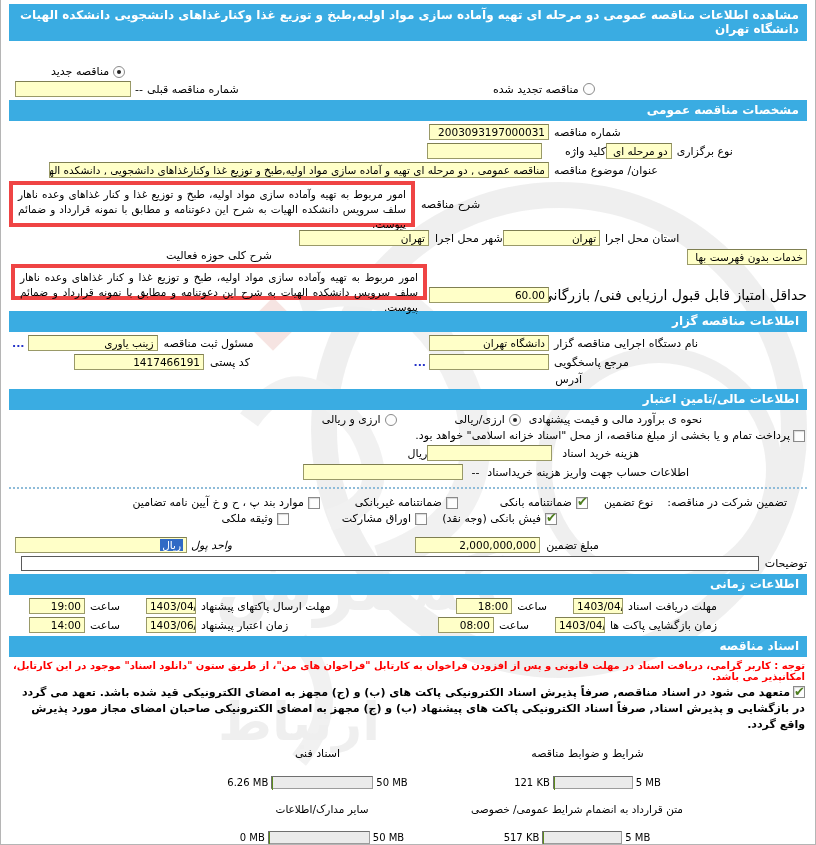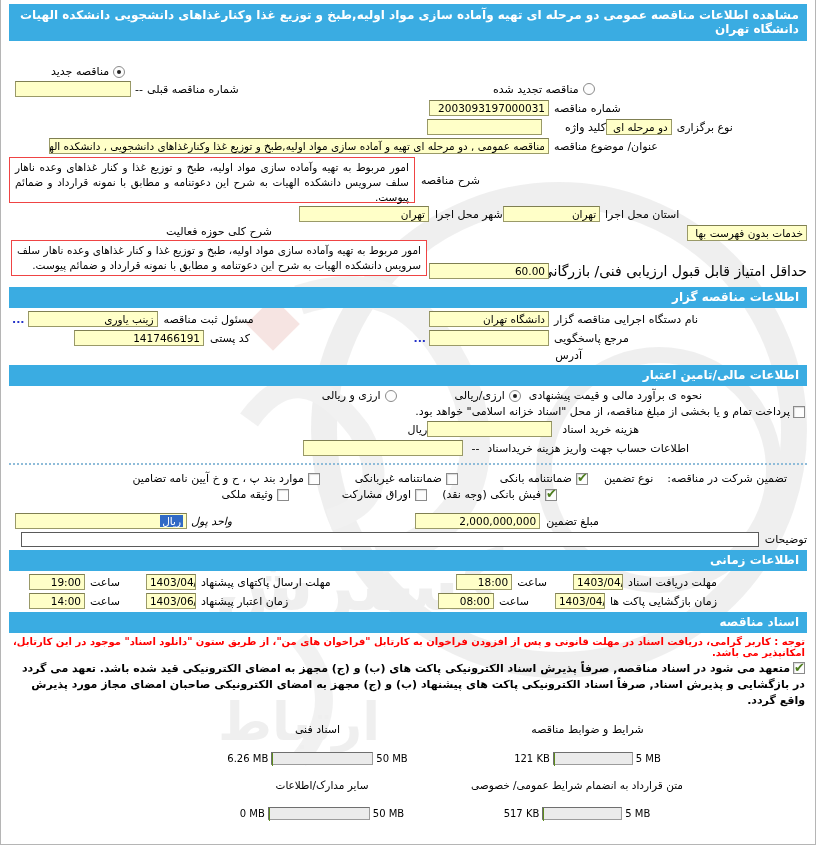--- a/index.html
+++ b/index.html
@@ -32,21 +32,21 @@
   
   .cb { width:12px; height:12px; border:1px solid #8a8a8a; background:#fdfdfd;
         display:inline-block; position:relative; flex:none; box-shadow:inset 1px 1px 1px #d9d9d9; }
   .cb.on::after { content:"✔"; position:absolute; top:-4px; right:-1px; color:#4d7d1e; font-size:13px; }
   .radio { width:12px; height:12px; border:1px solid #8a8a8a; border-radius:50%;
            background:#fdfdfd; display:inline-block; position:relative; flex:none; }
   .radio.on::after { content:""; position:absolute; top:3px; right:3px; width:4px; height:4px;
                      border-radius:50%; background:#222; }
   .cbl { margin:0 4px 0 10px; white-space:nowrap; }
   
-  .ta { background:#fff; border:1px solid #ef4444; padding:2px 5px; text-align:justify;
+  .ta { background:#fff; border:4px solid #ef4444; padding:2px 5px; text-align:justify;
         line-height:1.45; font-size:10.5px; }
   .dotline { border-top:2px dotted #8fbcd9; margin:7px 0; }
   .red { color:#f00; font-weight:bold; font-size:10px; }
   .bold { font-weight:bold; }
   
   .sch-date { width:50px; justify-content:flex-end; }
   .sch-time { width:56px; justify-content:flex-end; }
   
   .upgroup { display:flex; flex-direction:column; align-items:center; }
   .barrow { direction:ltr; display:flex; align-items:center; margin-top:16px; }
@@ -91,20 +91,21 @@
       <span class="lbl" style="margin-right:4px;margin-left:42px;">مناقصه تجدید شده</span>
       <span class="pushL" style="display:flex;align-items:center;margin-left:6px;">
         <span class="lbl">شماره مناقصه قبلی</span>
         <span class="lbl" style="margin:0 4px;">--</span>
         <span class="yf" style="width:116px;">
             <span></span>
           </span>
       </span>
     </div>
 
+    <div class="secbar">مشخصات مناقصه عمومی</div>
 
     <div class="row">
       <span class="lbl lblr">شماره مناقصه</span>
       <span class="yf w120">
           <span class="num">2003093197000031</span>
         </span>
     </div>
 
     <div class="row">
       <span class="lbl lblr">نوع برگزاری</span>

